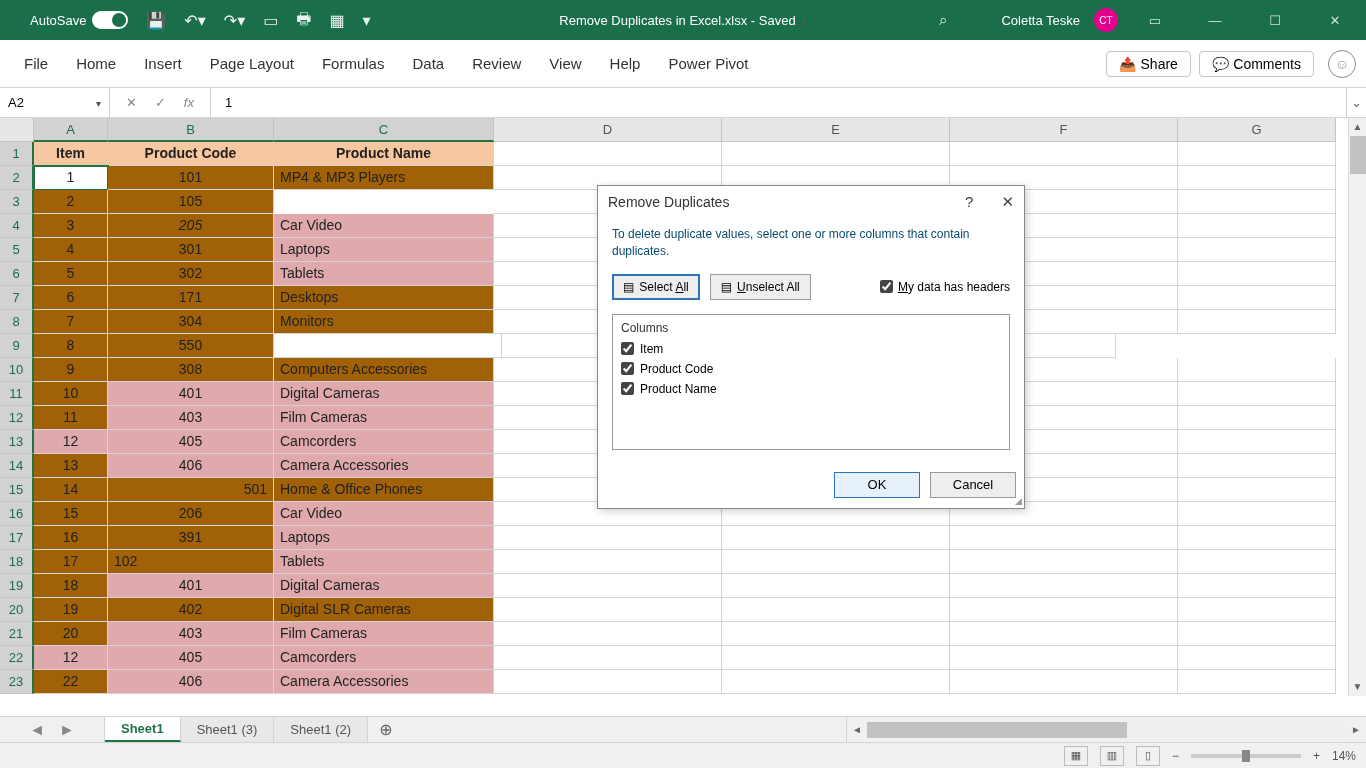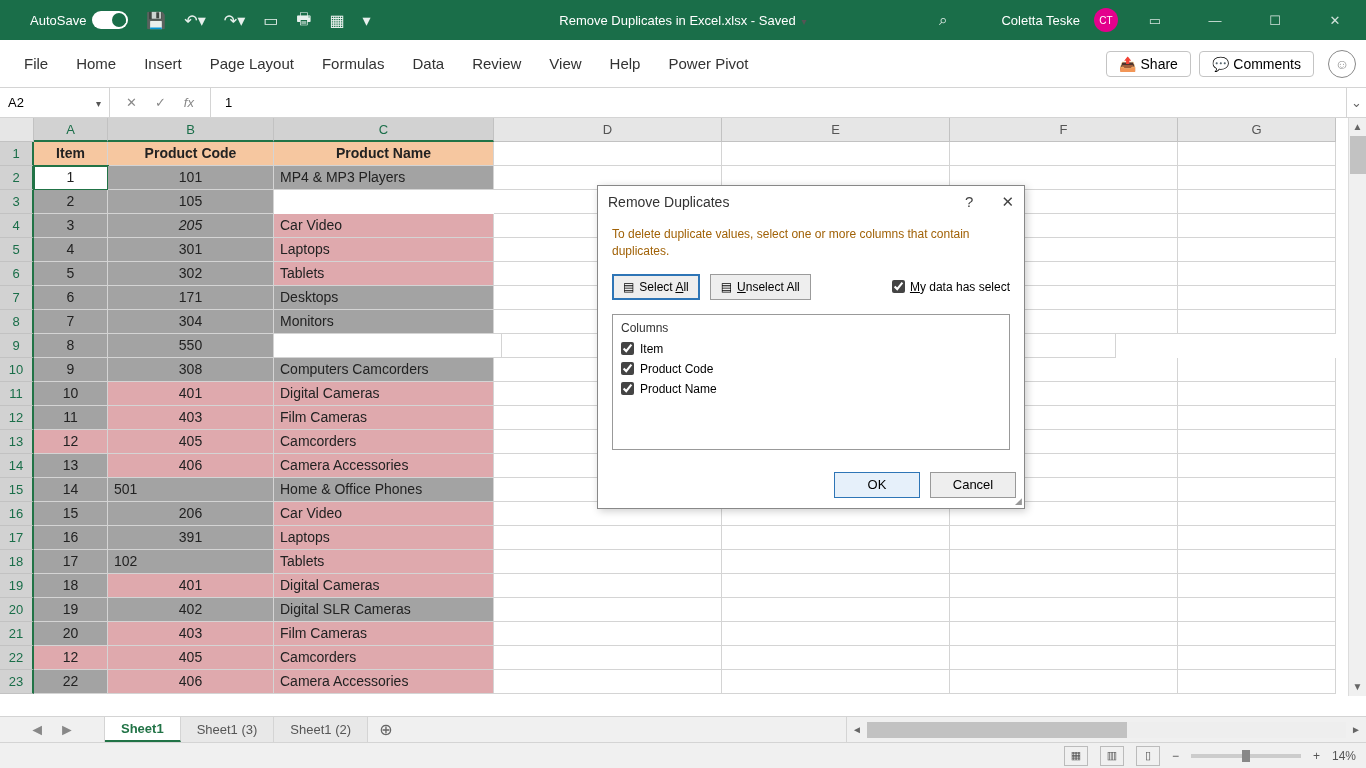--- a/index.html
+++ b/index.html
@@ -40,21 +40,21 @@
   .colhead.sel { background: #d2d2d2; border-bottom: 2px solid #217346; color: #1a6e49; font-weight:500;}
   .rowheads { position: absolute; left:0; top: 24px; bottom:0; width: 34px; }
   .rowhead { height: 24px; background: #e6e6e6; border-right: 1px solid #c2c2c2; border-bottom: 1px solid #c2c2c2; text-align: center; font-size: 13px; line-height: 24px; color: #555;}
   .rowhead.sel { background: #d2d2d2; border-right: 2px solid #217346; color: #1a6e49; font-weight:500;}
   .cells { position: absolute; left: 34px; top: 24px; right: 18px; bottom: 0; }
   .row { display: flex; height: 24px; }
   .cell { border-right: 1px solid #d4d4d4; border-bottom: 1px solid #d4d4d4; font-size: 14px; line-height: 23px; padding: 0 6px; overflow: hidden; white-space: nowrap; color: #222;}
   .hdrcell { background: #f6c7a0; font-weight: 600; text-align: center; }
   .datacell.ca { text-align: center; }
   .datacell.cb { text-align: center; }
-  .gray { background: #a3a3a3; }
+  .gray { background: #a16207; }
   .pink { background: #dfa9ad; }
   .activecell { background: #fff !important; outline: 2px solid #217346; outline-offset: -1px;}
   .vscroll { position:absolute; right:0; top:0; width:18px; height:100%; background:#f0f0f0; border-left:1px solid #dcdcdc;}
   .vscroll .up, .vscroll .down {height:18px; text-align:center; font-size:10px; color:#666; line-height:18px;}
   .vscroll .thumb { position:absolute; top:18px; width:16px; left:1px; height:38px; background:#c2c2c2;}
 
   
   .sheettabs { position:absolute; bottom:26px; left:0; right:0; height:26px; background:#f0f0f0; border-top:1px solid #d4d4d4; display:flex; align-items:stretch;}
   .sheetnav { width:105px; display:flex; align-items:center; justify-content:center; gap:14px; color:#888; border-right:1px solid #d4d4d4;}
   .sheettab { padding:0 16px; font-size:13px; display:flex; align-items:center; border-right:1px solid #d4d4d4; background:#e8e8e8; color:#555;}
@@ -69,21 +69,21 @@
   .statusbar { position:absolute; bottom:0; left:0; right:0; height:26px; background:#f0f0f0; border-top:1px solid #d4d4d4; display:flex; align-items:center; justify-content:flex-end; padding:0 10px; font-size:12px; color:#555; gap:12px;}
   .viewbtn { width:24px; height:20px; border:1px solid #bbb; display:flex; align-items:center; justify-content:center; font-size:11px;}
   .zoomslider { width:110px; height:4px; background:#ccc; position:relative;}
   .zoomslider .thumb { position:absolute; left:50%; top:-4px; transform:translateX(-50%); width:8px; height:12px; background:#888;}
 
   
   .dialog { position:absolute; left:597px; top:185px; width:428px; background:#fff; border:1px solid #888; box-shadow:2px 2px 8px rgba(0,0,0,.2);}
   .dlgtitle { height:32px; display:flex; align-items:center; padding:0 10px; font-size:14px; color:#333;}
   .dlgtitle .icons { margin-left:auto; display:flex; gap:28px; font-size:15px; color:#444;}
   .dlgbody { padding:8px 14px 12px;}
-  .dlgbody .desc { font-size:12px; color:#a16207; line-height:1.4; margin-bottom:14px;}
+  .dlgbody .desc { font-size:12px; color:#0c4a6e; line-height:1.4; margin-bottom:14px;}
   .dlgctrl { display:flex; align-items:center; gap:10px;}
   .dlgbtn { border:1px solid #9b9b9b; background:#eee; font-size:12px; padding:5px 10px; display:flex; align-items:center; gap:5px;}
   .dlgbtn.focus { border:2px solid #2e75b6; padding:4px 9px;}
   .dlgchk { margin-left:auto; display:flex; align-items:center; gap:5px; font-size:12px;}
   .listbox { border:1px solid #999; margin-top:14px; padding:6px 8px 50px; background:#fff;}
   .listbox .lbl { font-size:12px; color:#333; margin-bottom:4px;}
   .listbox label { display:flex; align-items:center; gap:6px; font-size:12px; padding:3px 0;}
   .dlgfooter { display:flex; justify-content:flex-end; gap:10px; padding:10px 8px; position:relative;}
   .footbtn { width:86px; height:26px; border:1px solid #999; background:#eee; font-size:13px;}
   .footbtn.primary { border:1.5px solid #2e75b6; background:#e6f0fa;}
@@ -283,21 +283,21 @@
         <div class="cell datacell gray ca" style="width: 74px; text-align: center;">8</div>
         <div class="cell datacell gray cb" style="width: 166px; text-align: center;">550</div>
         <div class="cell" style="width: 228px;"></div>
         <div class="cell" style="width: 228px;"></div>
         <div class="cell" style="width: 228px;"></div>
         <div class="cell" style="width: 158px;"></div>
       </div>
       <div class="row">
         <div class="cell datacell gray ca" style="width: 74px; text-align: center;">9</div>
         <div class="cell datacell gray cb" style="width: 166px; text-align: center;">308</div>
-        <div class="cell datacell gray cc" style="width: 220px; text-align: left;">Computers Camcorders</div>
+        <div class="cell datacell gray cc" style="width: 220px; text-align: left;">Computers Accessories</div>
         <div class="cell" style="width: 228px;"></div>
         <div class="cell" style="width: 228px;"></div>
         <div class="cell" style="width: 228px;"></div>
         <div class="cell" style="width: 158px;"></div>
       </div>
       <div class="row">
         <div class="cell datacell gray ca" style="width: 74px; text-align: center;">10</div>
         <div class="cell datacell pink cb" style="width: 166px; text-align: center;">401</div>
         <div class="cell datacell pink cc" style="width: 220px; text-align: left;">Digital Cameras</div>
         <div class="cell" style="width: 228px;"></div>
@@ -327,21 +327,21 @@
         <div class="cell datacell gray ca" style="width: 74px; text-align: center;">13</div>
         <div class="cell datacell pink cb" style="width: 166px; text-align: center;">406</div>
         <div class="cell datacell pink cc" style="width: 220px; text-align: left;">Camera Accessories</div>
         <div class="cell" style="width: 228px;"></div>
         <div class="cell" style="width: 228px;"></div>
         <div class="cell" style="width: 228px;"></div>
         <div class="cell" style="width: 158px;"></div>
       </div>
       <div class="row">
         <div class="cell datacell gray ca" style="width: 74px; text-align: center;">14</div>
-        <div class="cell datacell gray cb" style="width: 166px; text-align: left;">501</div>
+        <div class="cell datacell gray cb" style="width: 166px; text-align: right;">501</div>
         <div class="cell datacell gray cc" style="width: 220px; text-align: left;">Home &amp; Office Phones</div>
         <div class="cell" style="width: 228px;"></div>
         <div class="cell" style="width: 228px;"></div>
         <div class="cell" style="width: 228px;"></div>
         <div class="cell" style="width: 158px;"></div>
       </div>
       <div class="row">
         <div class="cell datacell gray ca" style="width: 74px; text-align: center;">15</div>
         <div class="cell datacell gray cb" style="width: 166px; text-align: center;">206</div>
         <div class="cell datacell pink cc" style="width: 220px; text-align: left;">Car Video</div>
@@ -435,21 +435,21 @@
       <button class="dlgbtn focus">
         <span>▤</span>
         <span><span>Select </span><span class="u">A</span><span>ll</span></span>
       </button>
       <button class="dlgbtn">
         <span>▤</span>
         <span><span class="u">U</span><span>nselect All</span></span>
       </button>
       <label class="dlgchk">
         <input type="checkbox" checked="" style="">
-        <span><span class="u">M</span><span>y data has select</span></span>
+        <span><span class="u">M</span><span>y data has headers</span></span>
       </label>
     </div>
     <div class="listbox">
       <div class="lbl">Columns</div>
       <div id="dlgcols">
           <label>
             <input type="checkbox" checked="" style="">
             <span>Item</span>
           </label>
           <label>

